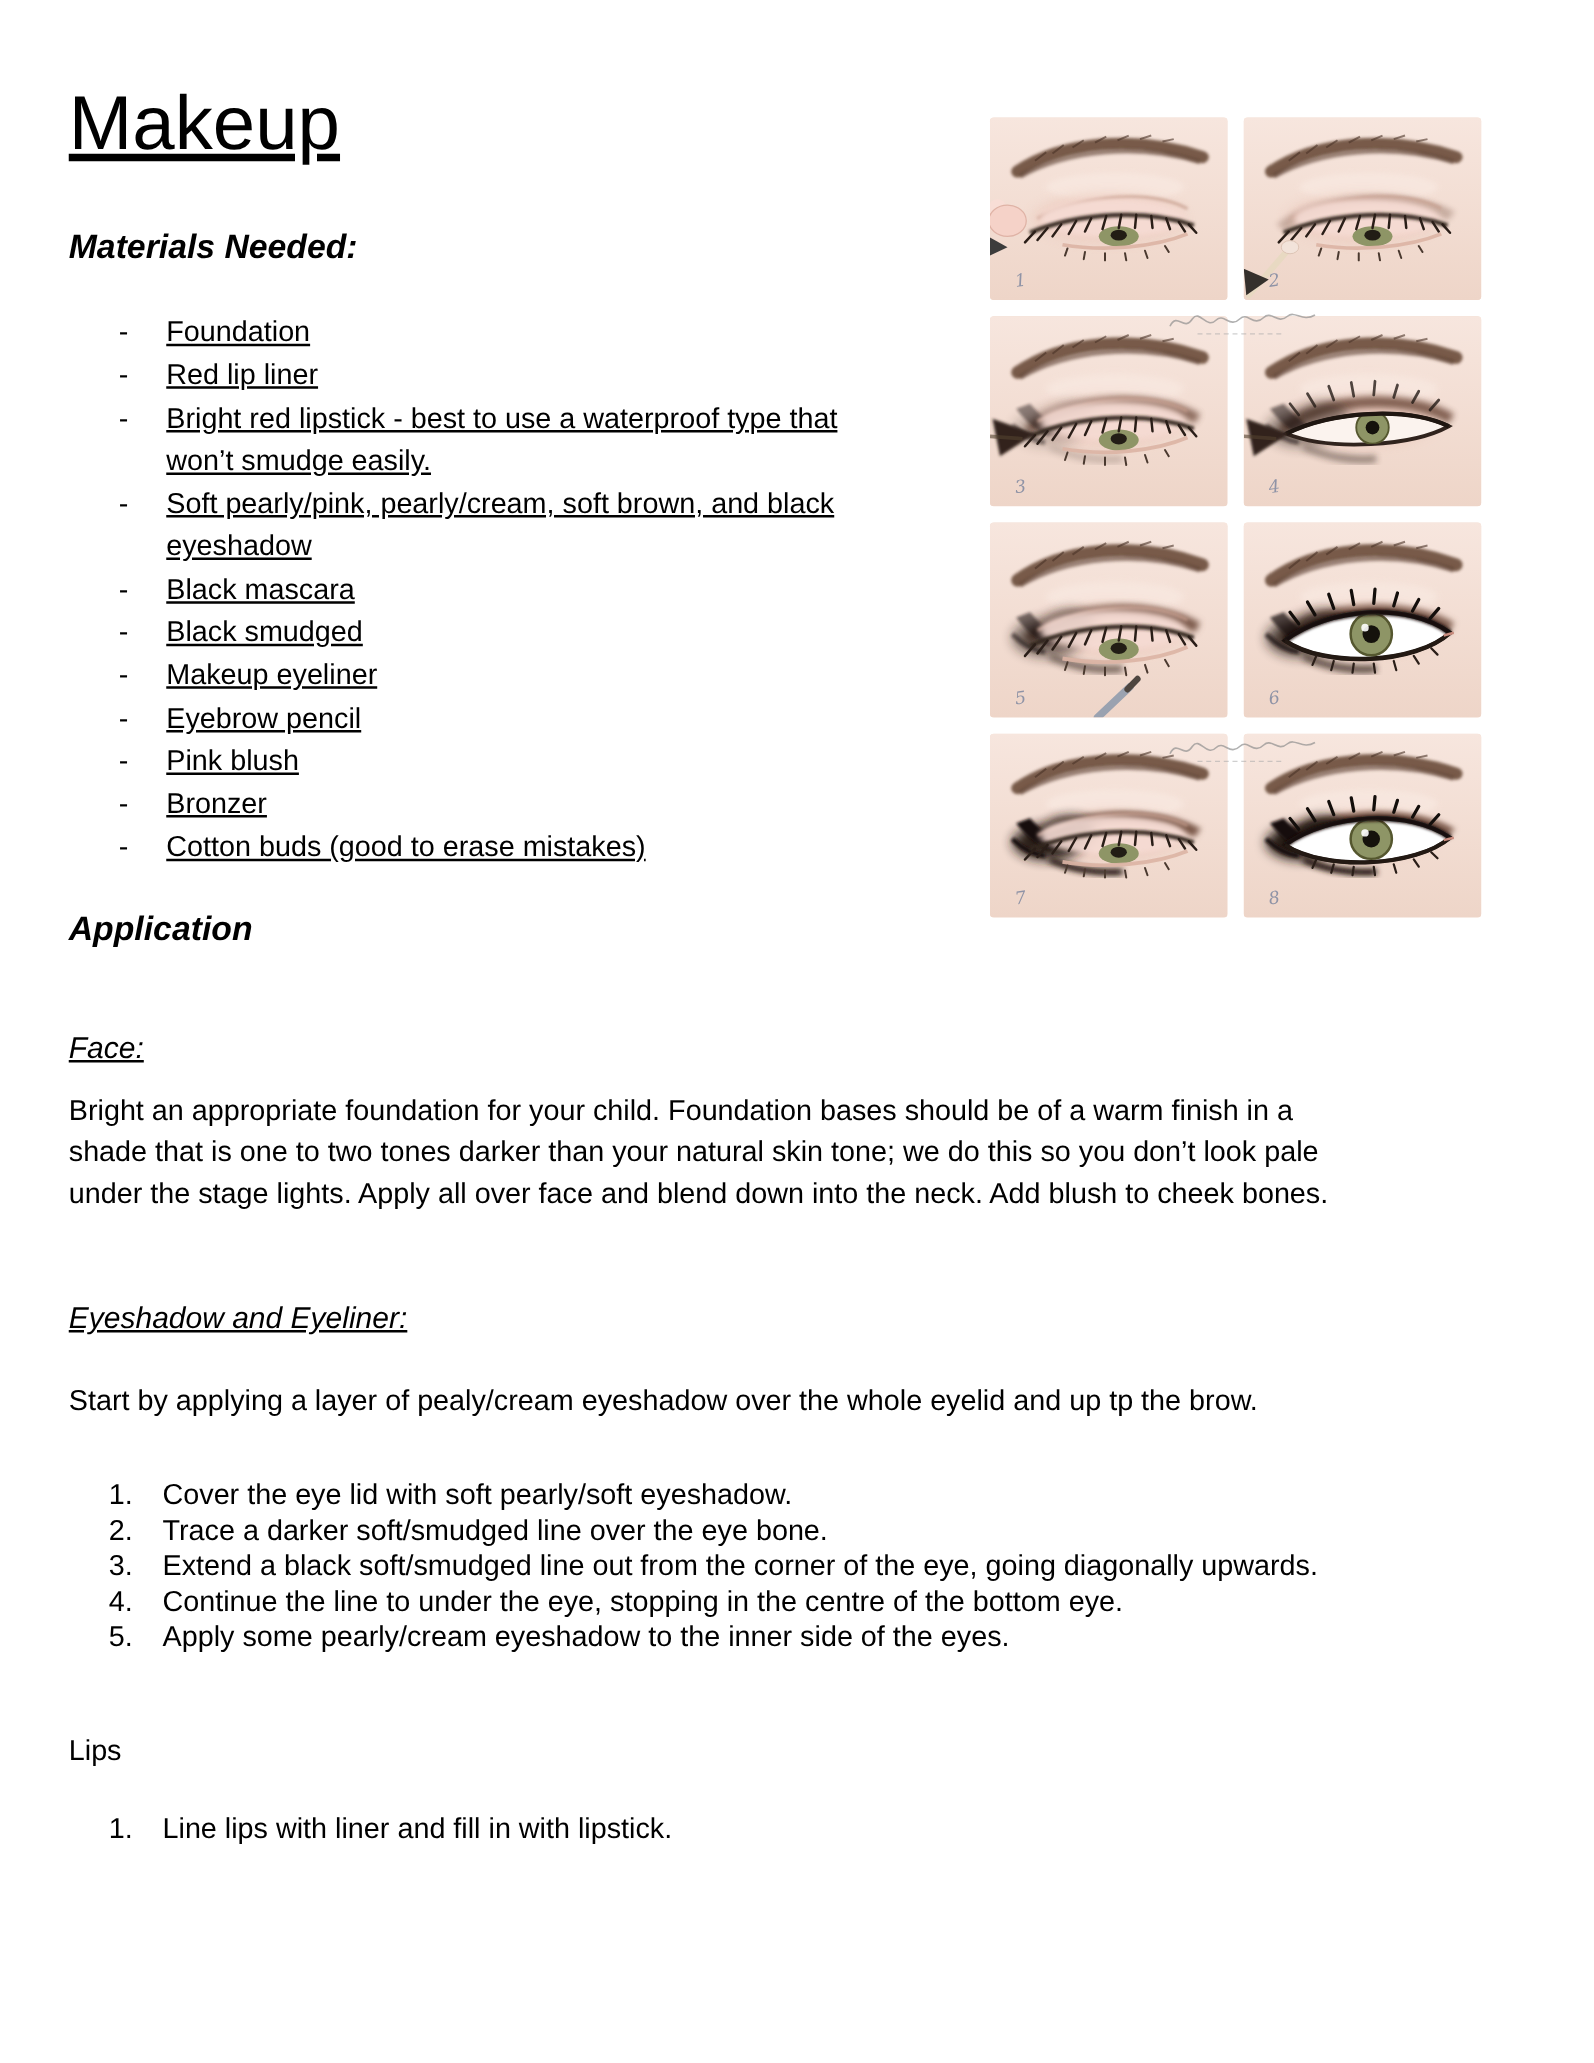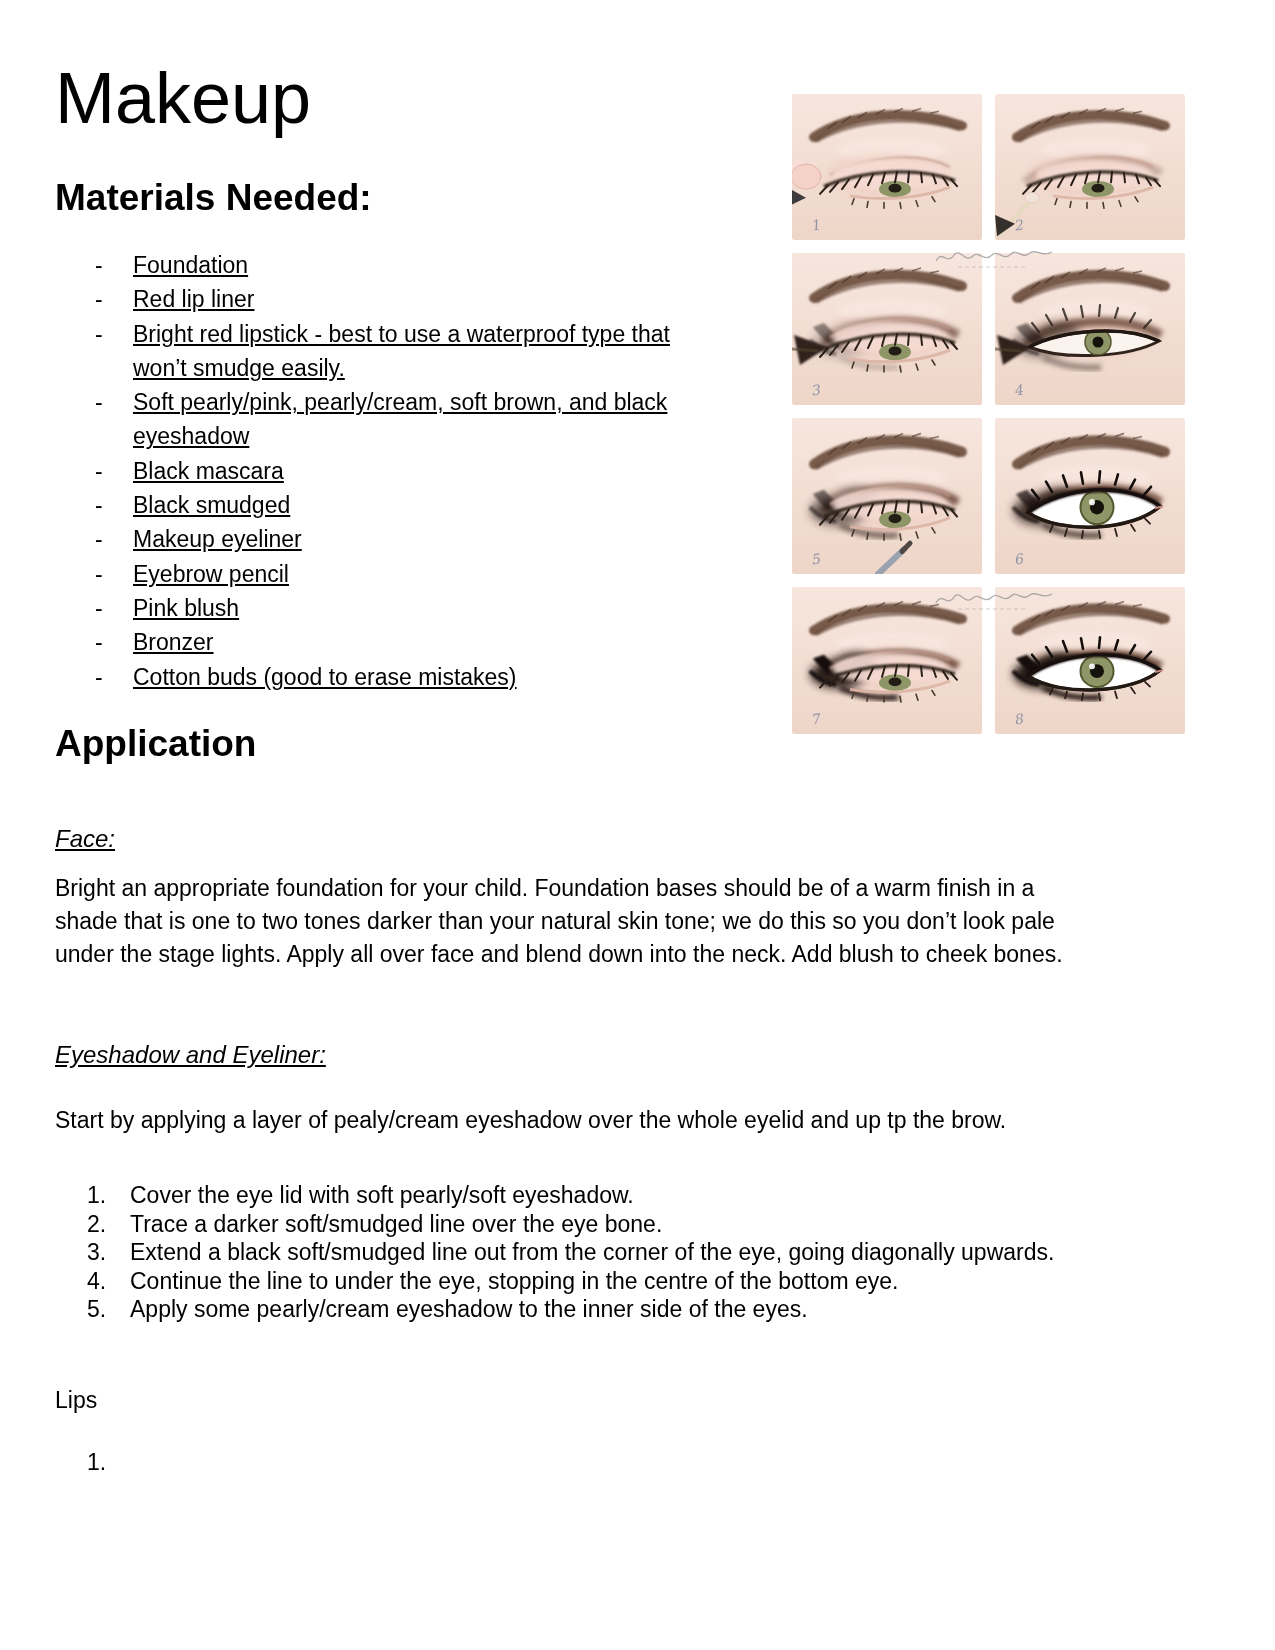--- a/index.html
+++ b/index.html
@@ -1,20 +1,20 @@
 <!DOCTYPE html>
 <html><head>
 <meta charset="utf-8">
 <style>
   html,body{margin:0;padding:0;background:#ffffff;}
   .page{position:relative;width:1275px;height:1650px;background:#fff;
         font-family:"Liberation Sans",sans-serif;color:#000;overflow:hidden;}
   .abs{position:absolute;}
-  .doc-title{left:55px;top:58px;font-size:72px;line-height:80px;font-weight:400;letter-spacing:0;}
-  .h-bold{font-size:37px;font-weight:bold;line-height:33px;white-space:nowrap;}
+  .doc-title{left:55px;top:58px;font-size:61px;line-height:80px;font-weight:400;letter-spacing:0;text-decoration:underline;}
+  .h-bold{font-size:27px;font-weight:bold;line-height:33px;white-space:nowrap;font-style:italic;}
   .h-italic{font-size:24px;font-style:italic;text-decoration:underline;line-height:30px;white-space:nowrap;}
   .para{font-size:23px;line-height:33px;}
   .para div{white-space:nowrap;}
   .bullet-list{left:55px;top:248px;font-size:23px;line-height:34.3px;}
   .b-item{position:relative;padding-left:78px;}
   .b-item .b-marker{position:absolute;left:40px;top:0;}
   .b-item div.ln{white-space:nowrap;text-decoration:underline;}
   .n-list{font-size:23px;line-height:28.6px;}
   .n-item{position:relative;padding-left:75px;white-space:nowrap;}
   .n-item .n-marker{position:absolute;left:32px;top:0;}
@@ -760,16 +760,16 @@
       <li class="n-item"><span class="n-marker">3.</span><span>Extend a black soft/smudged line out from the corner of the eye, going diagonally upwards.</span></li>
       <li class="n-item"><span class="n-marker">4.</span><span>Continue the line to under the eye, stopping in the centre of the bottom eye.</span></li>
       <li class="n-item"><span class="n-marker">5.</span><span>Apply some pearly/cream eyeshadow to the inner side of the eyes.</span></li>
     </ol>
 
   <div class="abs para" style="left:55px;top:1384px">
     <div>Lips</div>
   </div>
 
   <ol class="abs n-list" style="left:55px;top:1448px;margin:0;padding:0;list-style:none" id="lips-steps">
-      <li class="n-item"><span class="n-marker">1.</span></li>
+      <li class="n-item"><span class="n-marker">1.</span><span>Line lips with liner and fill in with lipstick.</span></li>
     </ol>
 
 </div>
 
 </body></html>

